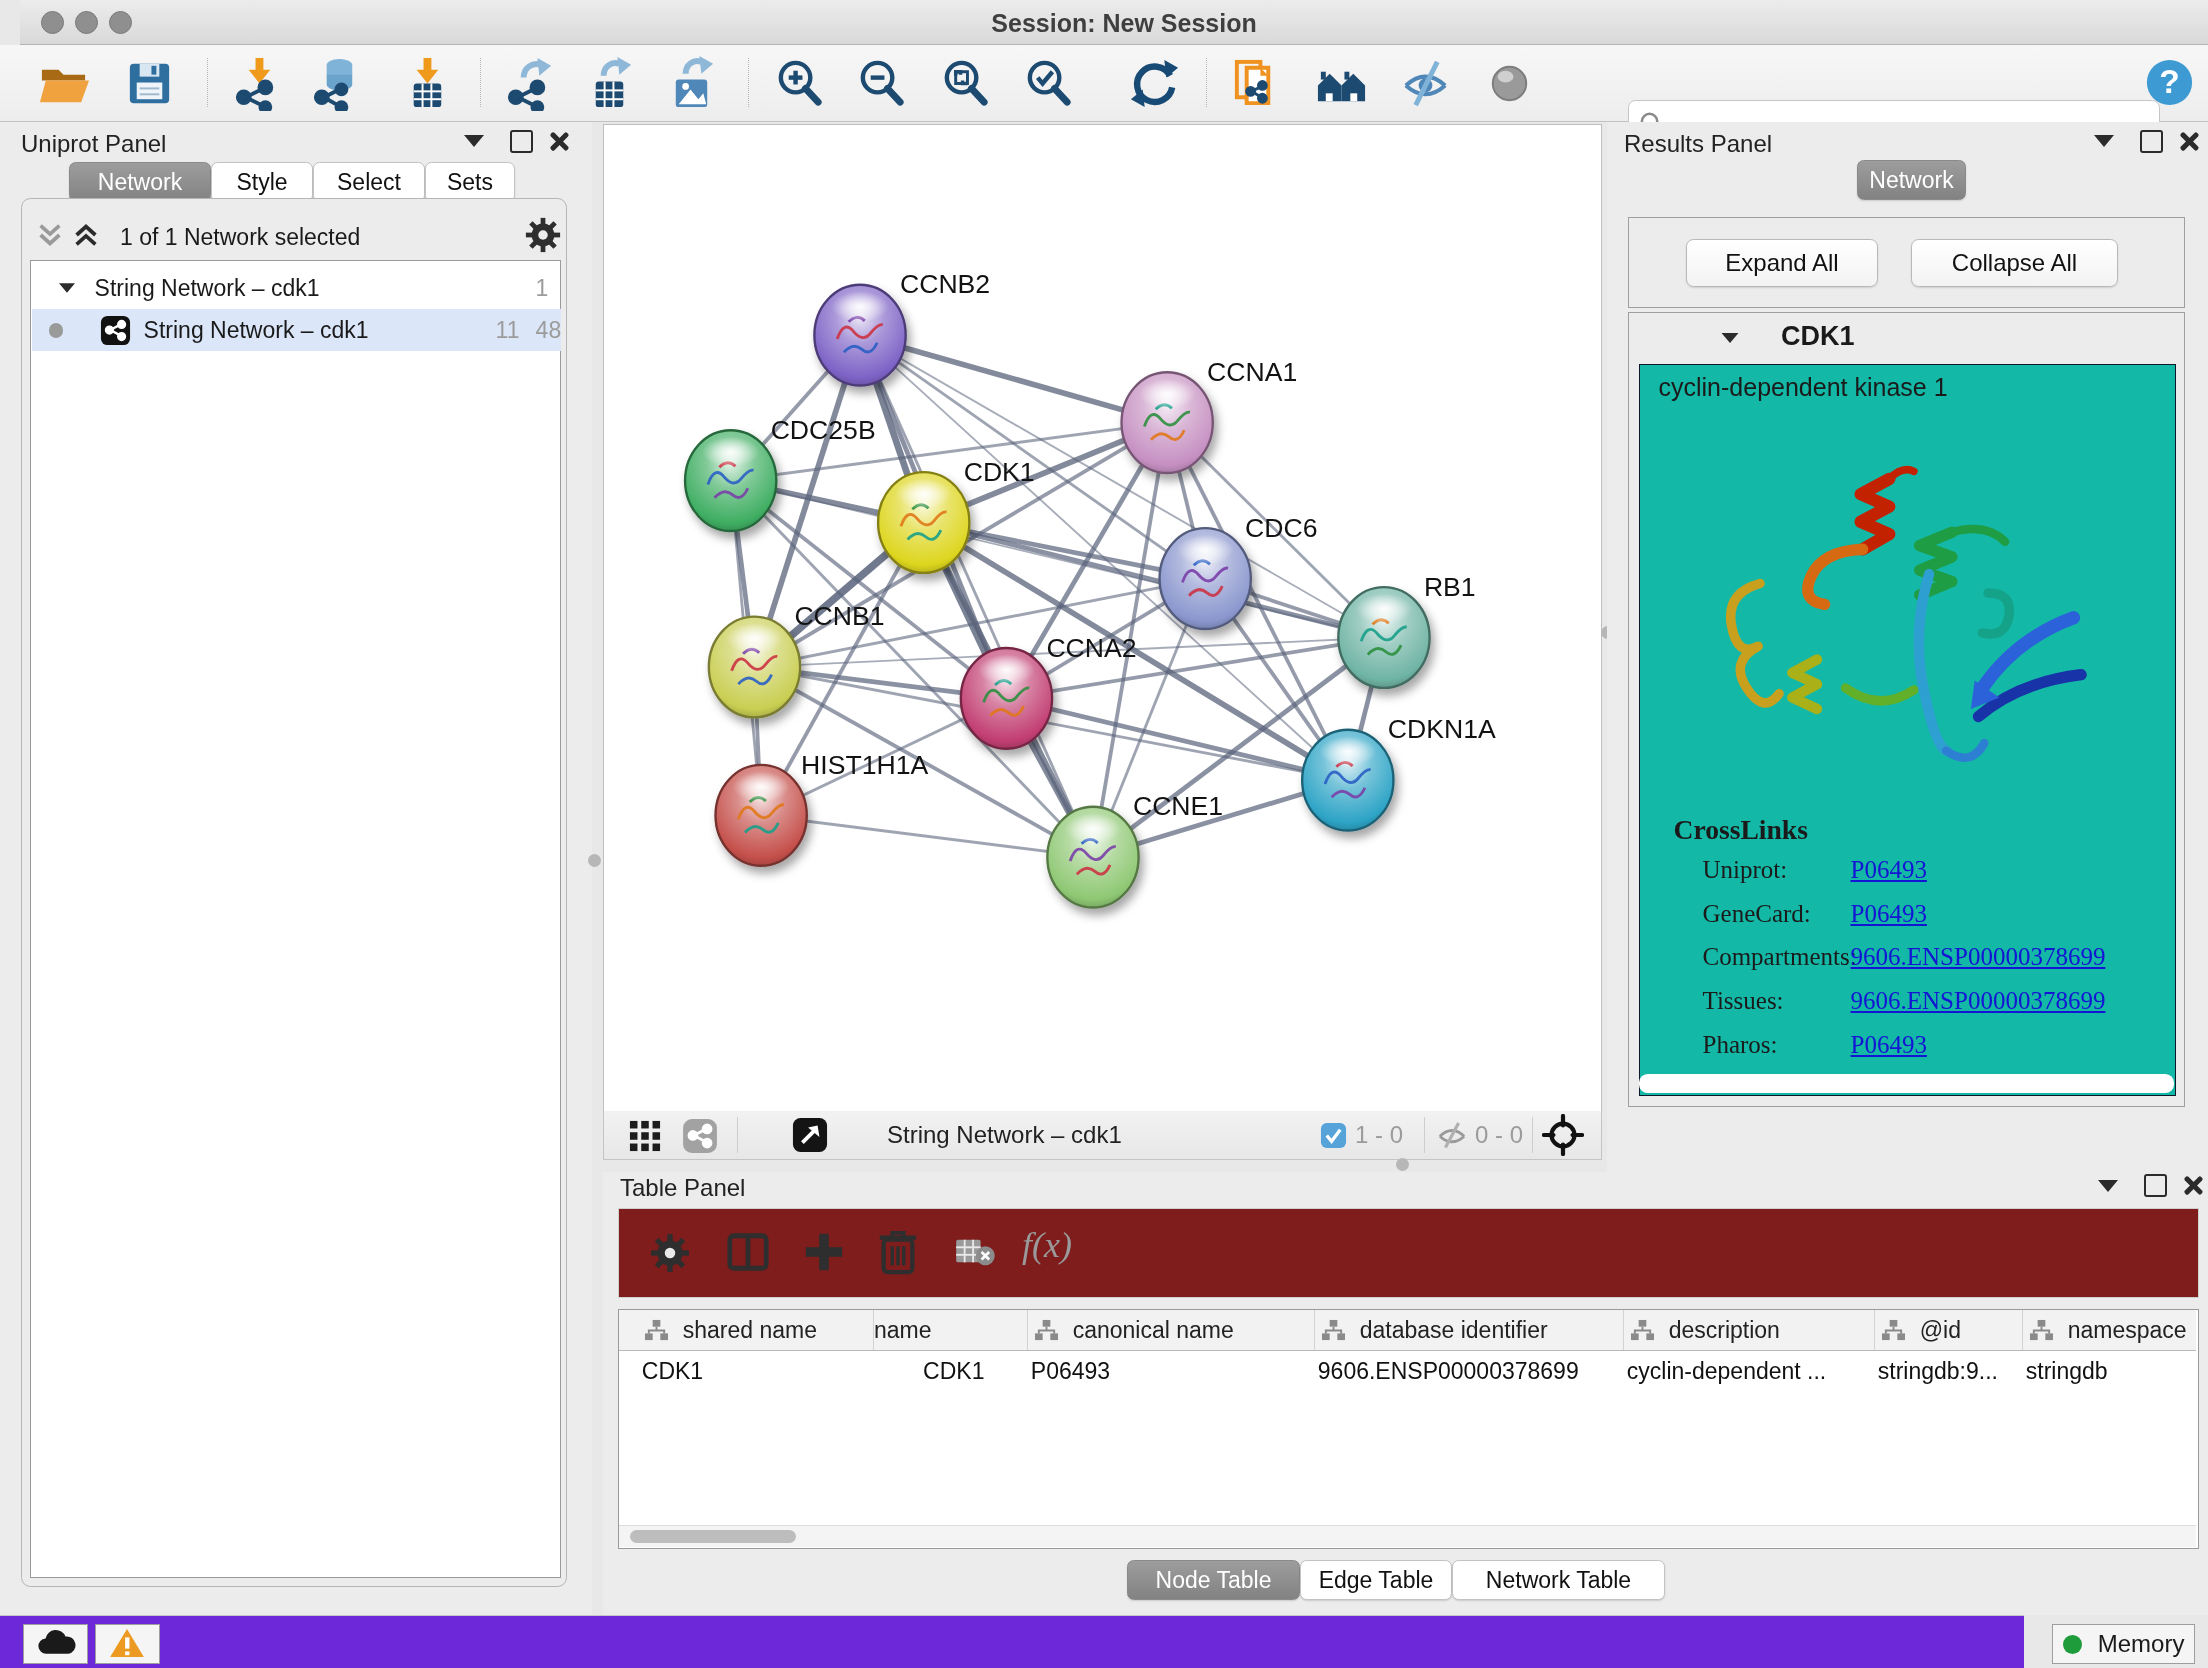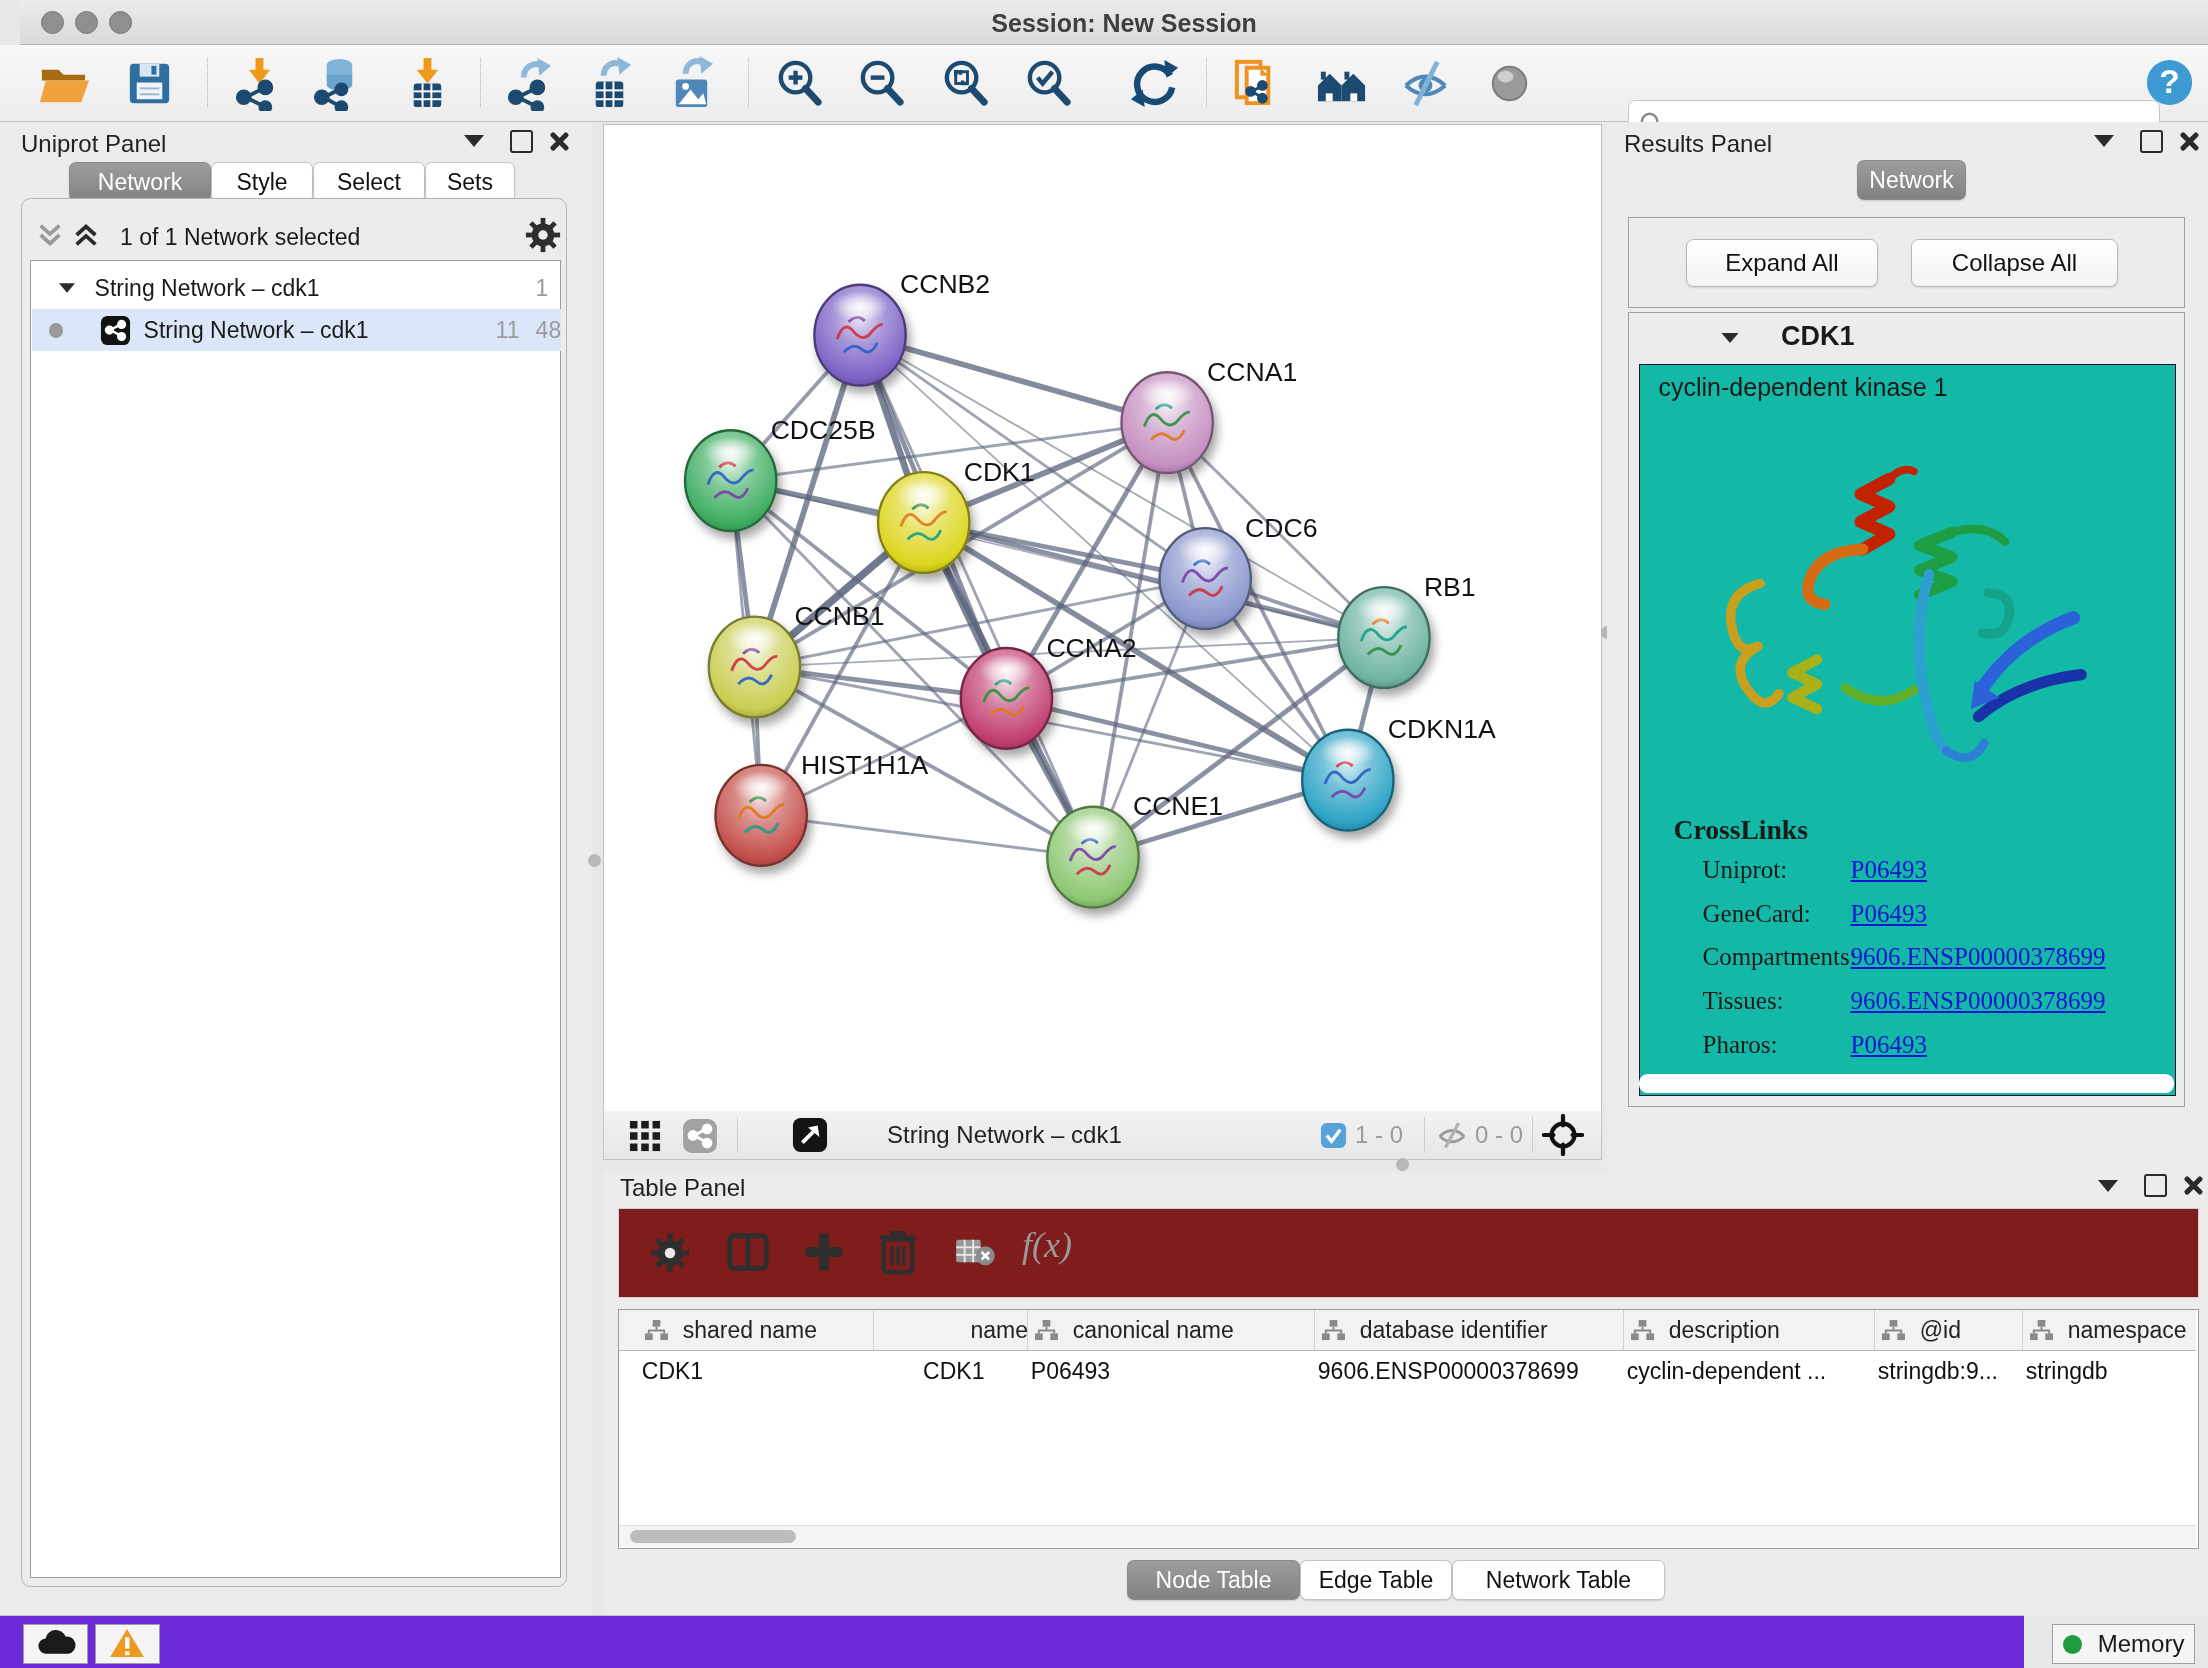--- a/index.html
+++ b/index.html
@@ -663,21 +663,21 @@
     <div class="colhdr" style="left:19px;width:235px;border-left:none">
       <svg style="width:25px;height:23px;vertical-align:-3.8px;margin:0 7.6px 0 5.7px" viewBox="0 0 26 24">
           <g fill="#8a8a8a">
             <rect x="9" y="1" width="8" height="7"></rect>
             <rect x="1" y="15" width="8" height="7"></rect>
             <rect x="17" y="15" width="8" height="7"></rect>
             <path d="M13 8v4M5 15v-3h16v3" stroke="#8a8a8a" stroke-width="2" fill="none"></path>
           </g>
         </svg>
       <span>shared name</span></div>
-    <div class="colhdr" style="left:254px;width:154px;text-align:right"><span>name</span></div>
+    <div class="colhdr" style="left:254px;width:154px;text-align:left"><span>name</span></div>
     <div class="colhdr" style="left:408px;width:287px">
       <svg style="width:25px;height:23px;vertical-align:-3.8px;margin:0 7.6px 0 5.7px" viewBox="0 0 26 24">
           <g fill="#8a8a8a">
             <rect x="9" y="1" width="8" height="7"></rect>
             <rect x="1" y="15" width="8" height="7"></rect>
             <rect x="17" y="15" width="8" height="7"></rect>
             <path d="M13 8v4M5 15v-3h16v3" stroke="#8a8a8a" stroke-width="2" fill="none"></path>
           </g>
         </svg>
       <span>canonical name</span></div>

